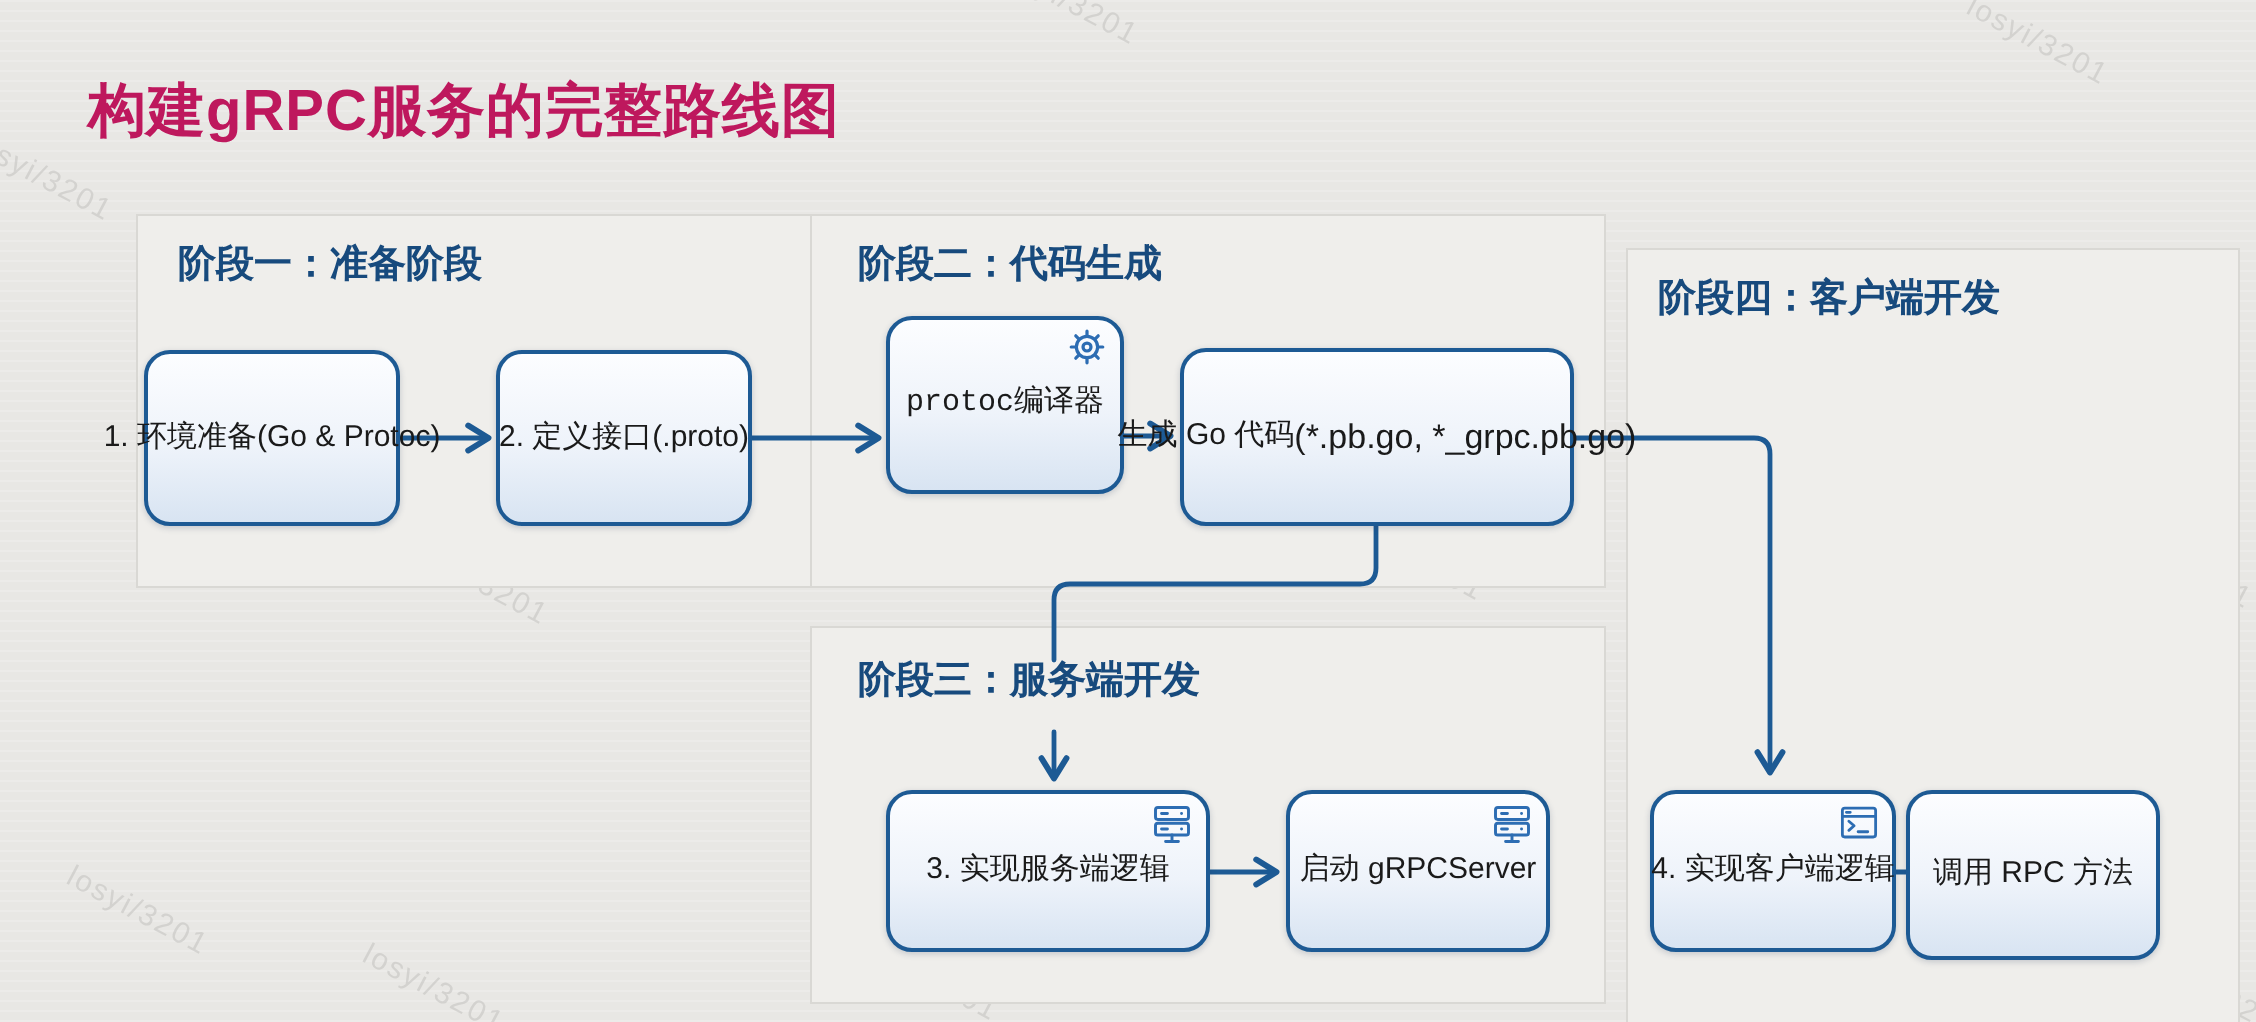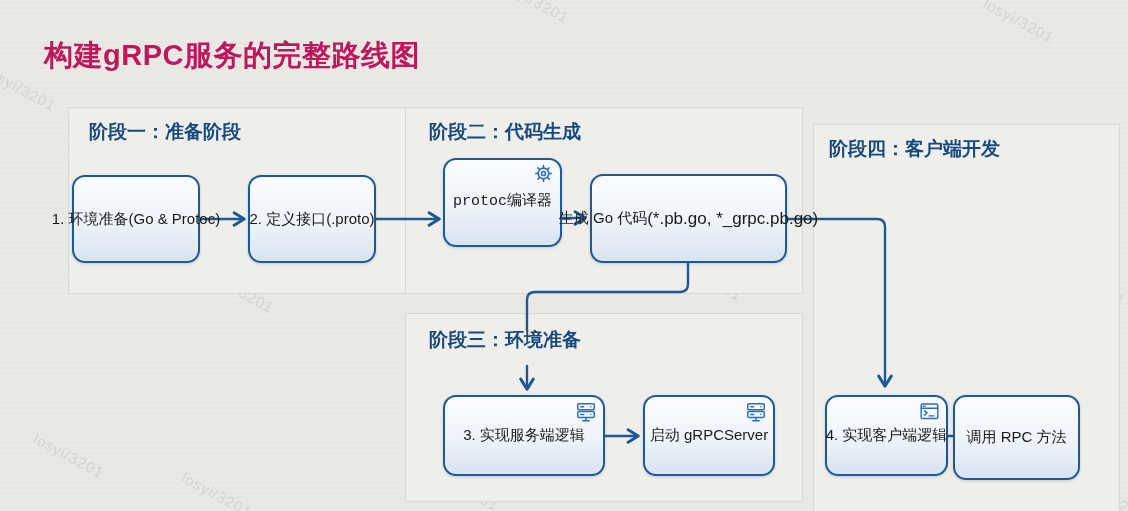--- a/index.html
+++ b/index.html
@@ -80,21 +80,21 @@
 
 <h1 class="title">构建gRPC服务的完整路线图</h1>
 
 <div class="panel" id="p1">
   <div class="stage-label">阶段一：准备阶段</div>
 </div>
 <div class="panel" id="p2">
   <div class="stage-label">阶段二：代码生成</div>
 </div>
 <div class="panel" id="p3">
-  <div class="stage-label">阶段三：环境准备</div>
+  <div class="stage-label">阶段三：服务端开发</div>
 </div>
 <div class="panel" id="p4">
   <div class="stage-label">阶段四：客户端开发</div>
 </div>
 
 <svg class="wires" width="1128" height="511">
   <defs>
     <marker id="arr" viewBox="0 0 10 10" refX="7.2" refY="5" markerWidth="6.5" markerHeight="6.5" orient="auto-start-reverse">
       <path d="M1.5 1 L8 5 L1.5 9" fill="none" stroke="#1d5a94" stroke-width="1.9" stroke-linecap="round" stroke-linejoin="round"></path>
     </marker>

